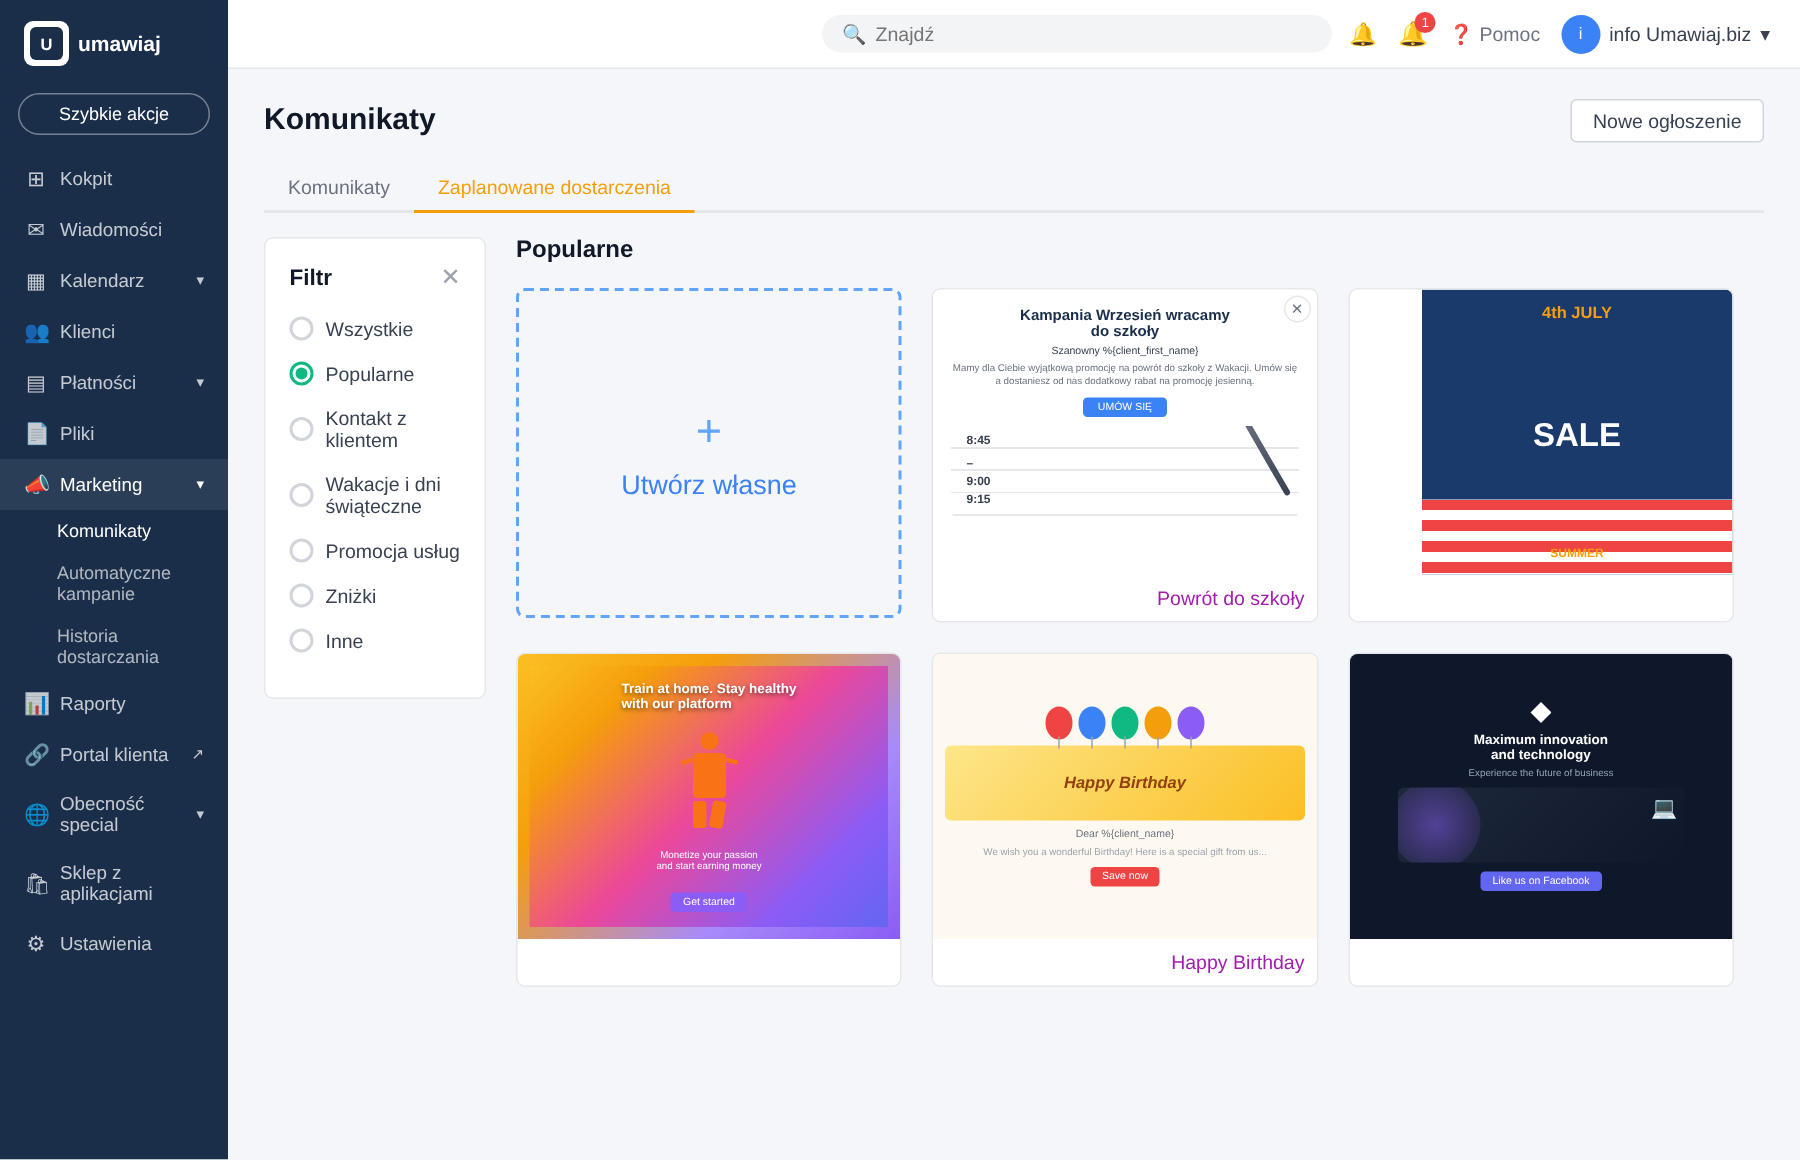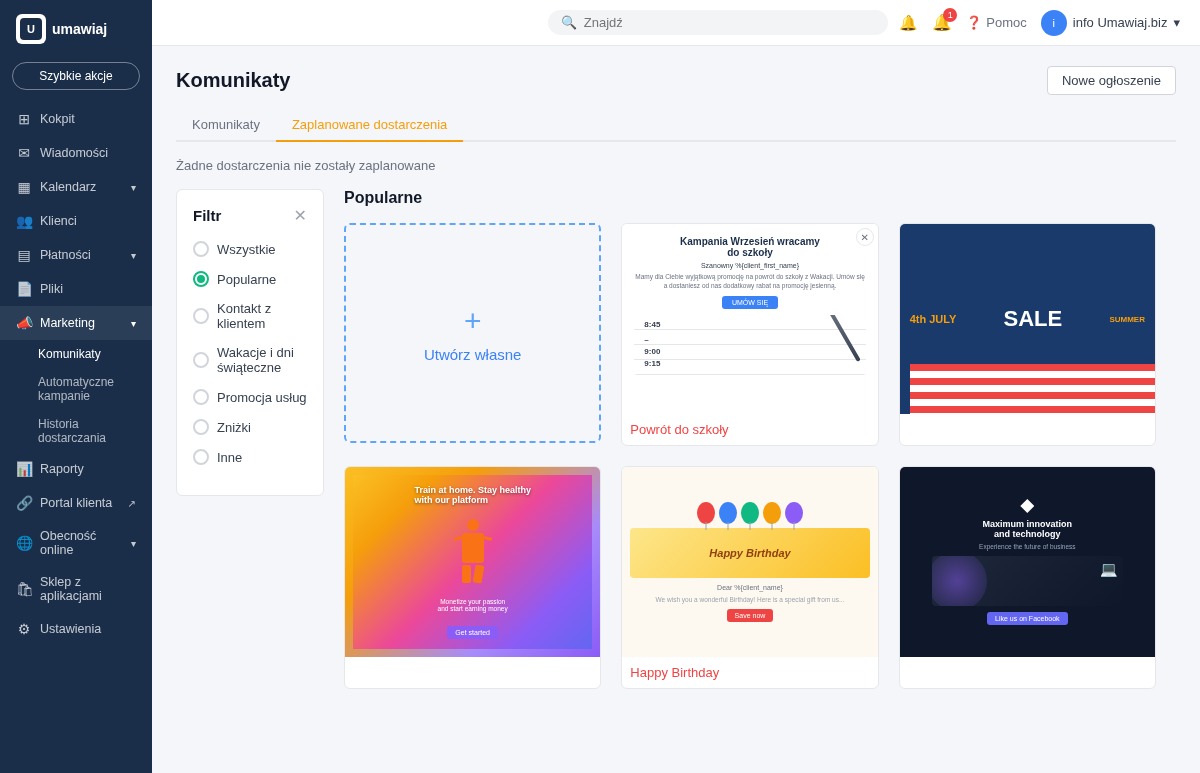--- a/index.html
+++ b/index.html
@@ -282,24 +282,24 @@
       cursor: pointer;
     }
     .template-card-img {
       height: 190px;
       overflow: hidden;
       display: flex;
       align-items: center;
       justify-content: center;
     }
     .template-card-label {
-      text-align: left;
+      text-align: right;
       padding: 8px;
       font-size: 13px;
-      color: #ef4444;
+      color: #a21caf;
       font-weight: 500;
     }
 
     
     .create-own-card {
       border: 2px dashed #60a5fa;
       border-radius: 6px;
       display: flex;
       flex-direction: column;
       align-items: center;
@@ -307,21 +307,21 @@
       height: 220px;
       cursor: pointer;
     }
     .create-own-card .plus-icon {
       font-size: 30px;
       color: #60a5fa;
       margin-bottom: 8px;
     }
     .create-own-label {
       color: #3b82f6;
-      font-size: 15px;
+      font-size: 18px;
       font-weight: 500;
     }
     .preview-btn {
       background: #3b82f6;
       color: #fff;
       border: none;
       border-radius: 3px;
       padding: 3px 10px;
       font-size: 7px;
       cursor: pointer;
@@ -347,26 +347,27 @@
       transform: rotate(-30deg);
       border-radius: 2px;
     }
 
     
     .template-independence {
       background: #1a3a6b;
       width: 100%;
       height: 100%;
       display: flex;
-      flex-direction: row;
+      flex-direction: column;
       align-items: center;
       justify-content: space-between;
       padding: 10px;
       position: relative;
       overflow: hidden;
+      margin-left: 48px;
     }
     .template-independence .flag-stripes {
       position: absolute;
       bottom: 0;
       width: 100%;
       height: 50px;
       background: repeating-linear-gradient(
         180deg,
         #ef4444 0px, #ef4444 7px,
         #fff 7px, #fff 14px
@@ -519,21 +520,21 @@
       <span class="nav-icon">📊</span>
       <span>Raporty</span>
     </div>
     <div class="nav-item">
       <span class="nav-icon">🔗</span>
       <span>Portal klienta</span>
       <span class="chevron" style="font-size:10px;margin-left:auto;">↗</span>
     </div>
     <div class="nav-item">
       <span class="nav-icon">🌐</span>
-      <span>Obecność online</span>
+      <span>Obecność special</span>
       <span class="chevron">▾</span>
     </div>
     <div class="nav-item">
       <span class="nav-icon">🛍</span>
       <span>Sklep z aplikacjami</span>
     </div>
     <div class="nav-item">
       <span class="nav-icon">⚙</span>
       <span>Ustawienia</span>
     </div>
@@ -570,21 +571,20 @@
     <div class="page-header">
       <h1 class="page-title">Komunikaty</h1>
       <button class="new-announcement-btn">Nowe ogłoszenie</button>
     </div>
 
     <div class="tabs">
       <div class="tab">Komunikaty</div>
       <div class="tab active">Zaplanowane dostarczenia</div>
     </div>
 
-    <p class="no-deliveries">Żadne dostarczenia nie zostały zaplanowane</p>
 
     <div class="panel-layout">
 
       <div class="filter-panel">
         <div class="filter-header">
           <span class="filter-title">Filtr</span>
           <span class="filter-close">✕</span>
         </div>
 
         <div class="filter-option">

